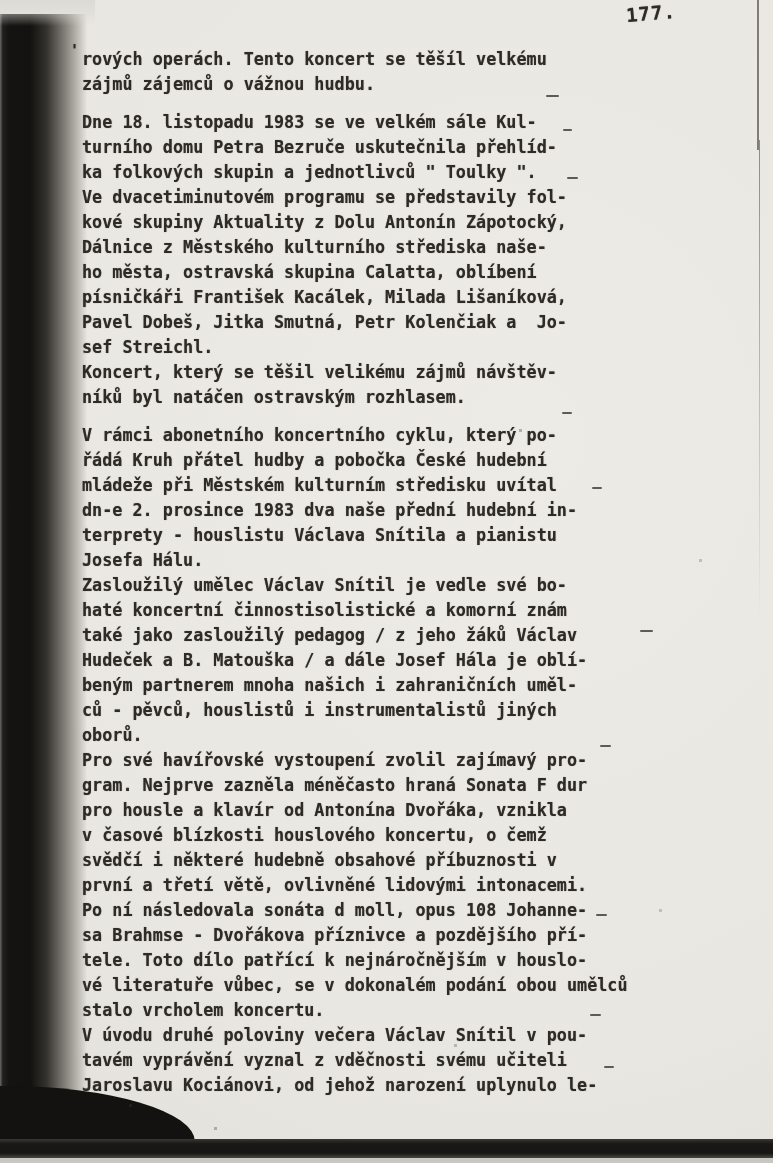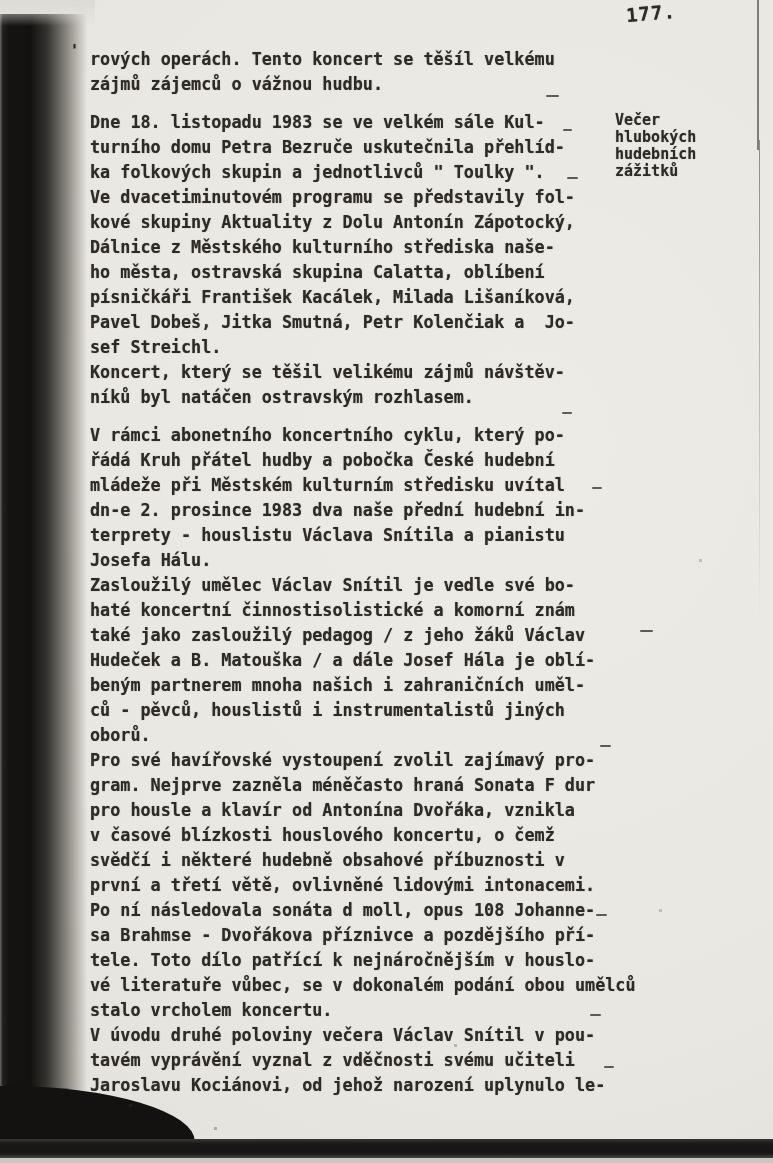--- a/index.html
+++ b/index.html
@@ -51,21 +51,21 @@
   .typewritten{color:#2e2b27;font-weight:700;text-shadow:0 0 1px rgba(46,43,39,.55);}
   #page-number{
     position:absolute;left:626px;top:2px;font-size:19px;letter-spacing:1px;
     transform:rotate(-5deg);
   }
   #lead-mark{position:absolute;left:70px;top:42px;font-size:15px;}
   #text-column{
     position:absolute;left:82px;top:47px;width:620px;
     font-size:16.8px;line-height:25px;white-space:pre;
   }
-  .paragraph{margin:0 0 13px 8px;}
+  .paragraph{margin:0 0 13px 0;}
   .text-line{height:25px;}
   #margin-note{
     position:absolute;left:615px;top:112px;
     font-size:15px;line-height:17px;white-space:pre;
   }
   .margin-mark{
     position:absolute;height:2px;background:#45423d;opacity:.85;border-radius:1px;
   }
   
   #specks{position:absolute;left:0;top:0;width:1px;height:1px;background:transparent;
@@ -90,21 +90,20 @@
   <div id="right-line"></div>
   <div id="right-line-2"></div>
   <div id="specks"></div>
 
   <div id="page-number" class="typewritten">177.</div>
 
   <div id="lead-mark" class="typewritten">'</div>
 
   <div id="text-column" class="typewritten"><div class="paragraph"><div class="text-line">rových operách. Tento koncert se těšíl velkému</div><div class="text-line">zájmů zájemců o vážnou hudbu.</div></div><div class="paragraph"><div class="text-line">Dne 18. listopadu 1983 se ve velkém sále Kul-</div><div class="text-line">turního domu Petra Bezruče uskutečnila přehlíd-</div><div class="text-line">ka folkových skupin a jednotlivců " Toulky ".</div><div class="text-line">Ve dvacetiminutovém programu se představily fol-</div><div class="text-line">kové skupiny Aktuality z Dolu Antonín Zápotocký,</div><div class="text-line">Dálnice z Městského kulturního střediska naše-</div><div class="text-line">ho města, ostravská skupina Calatta, oblíbení</div><div class="text-line">písničkáři František Kacálek, Milada Lišaníková,</div><div class="text-line">Pavel Dobeš, Jitka Smutná, Petr Kolenčiak a  Jo-</div><div class="text-line">sef Streichl.</div><div class="text-line">Koncert, který se těšil velikému zájmů návštěv-</div><div class="text-line">níků byl natáčen ostravským rozhlasem.</div></div><div class="paragraph"><div class="text-line">V rámci abonetního koncertního cyklu, který po-</div><div class="text-line">řádá Kruh přátel hudby a pobočka České hudební</div><div class="text-line">mládeže při Městském kulturním středisku uvítal</div><div class="text-line">dn-e 2. prosince 1983 dva naše přední hudební in-</div><div class="text-line">terprety - houslistu Václava Snítila a pianistu</div><div class="text-line">Josefa Hálu.</div><div class="text-line">Zasloužilý umělec Václav Snítil je vedle své bo-</div><div class="text-line">haté koncertní činnostisolistické a komorní znám</div><div class="text-line">také jako zasloužilý pedagog / z jeho žáků Václav</div><div class="text-line">Hudeček a B. Matouška / a dále Josef Hála je oblí-</div><div class="text-line">beným partnerem mnoha našich i zahraničních uměl-</div><div class="text-line">ců - pěvců, houslistů i instrumentalistů jiných</div><div class="text-line">oborů.</div><div class="text-line">Pro své havířovské vystoupení zvolil zajímavý pro-</div><div class="text-line">gram. Nejprve zazněla méněčasto hraná Sonata F dur</div><div class="text-line">pro housle a klavír od Antonína Dvořáka, vznikla</div><div class="text-line">v časové blízkosti houslového koncertu, o čemž</div><div class="text-line">svědčí i některé hudebně obsahové příbuznosti v</div><div class="text-line">první a třetí větě, ovlivněné lidovými intonacemi.</div><div class="text-line">Po ní následovala sonáta d moll, opus 108 Johanne-</div><div class="text-line">sa Brahmse - Dvořákova příznivce a pozdějšího pří-</div><div class="text-line">tele. Toto dílo patřící k nejnáročnějším v houslo-</div><div class="text-line">vé literatuře vůbec, se v dokonalém podání obou umělců</div><div class="text-line">stalo vrcholem koncertu.</div><div class="text-line">V úvodu druhé poloviny večera Václav Snítil v pou-</div><div class="text-line">tavém vyprávění vyznal z vděčnosti svému učiteli</div><div class="text-line">Jaroslavu Kociánovi, od jehož narození uplynulo le-</div></div></div>
 
-  <div id="margin-note" class="typewritten"><div>Večer</div><div>hlubokých</div><div>hudebních</div><div>zážitků</div></div>
 
   <div id="marks-layer">
       <div class="margin-mark" style="left: 546px; top: 95px; width: 13px;"></div>
       <div class="margin-mark" style="left: 563px; top: 129px; width: 9px;"></div>
       <div class="margin-mark" style="left: 567px; top: 177px; width: 11px;"></div>
       <div class="margin-mark" style="left: 562px; top: 412px; width: 10px;"></div>
       <div class="margin-mark" style="left: 592px; top: 487px; width: 10px;"></div>
       <div class="margin-mark" style="left: 640px; top: 630px; width: 13px;"></div>
       <div class="margin-mark" style="left: 600px; top: 745px; width: 11px;"></div>
       <div class="margin-mark" style="left: 596px; top: 914px; width: 11px;"></div>

